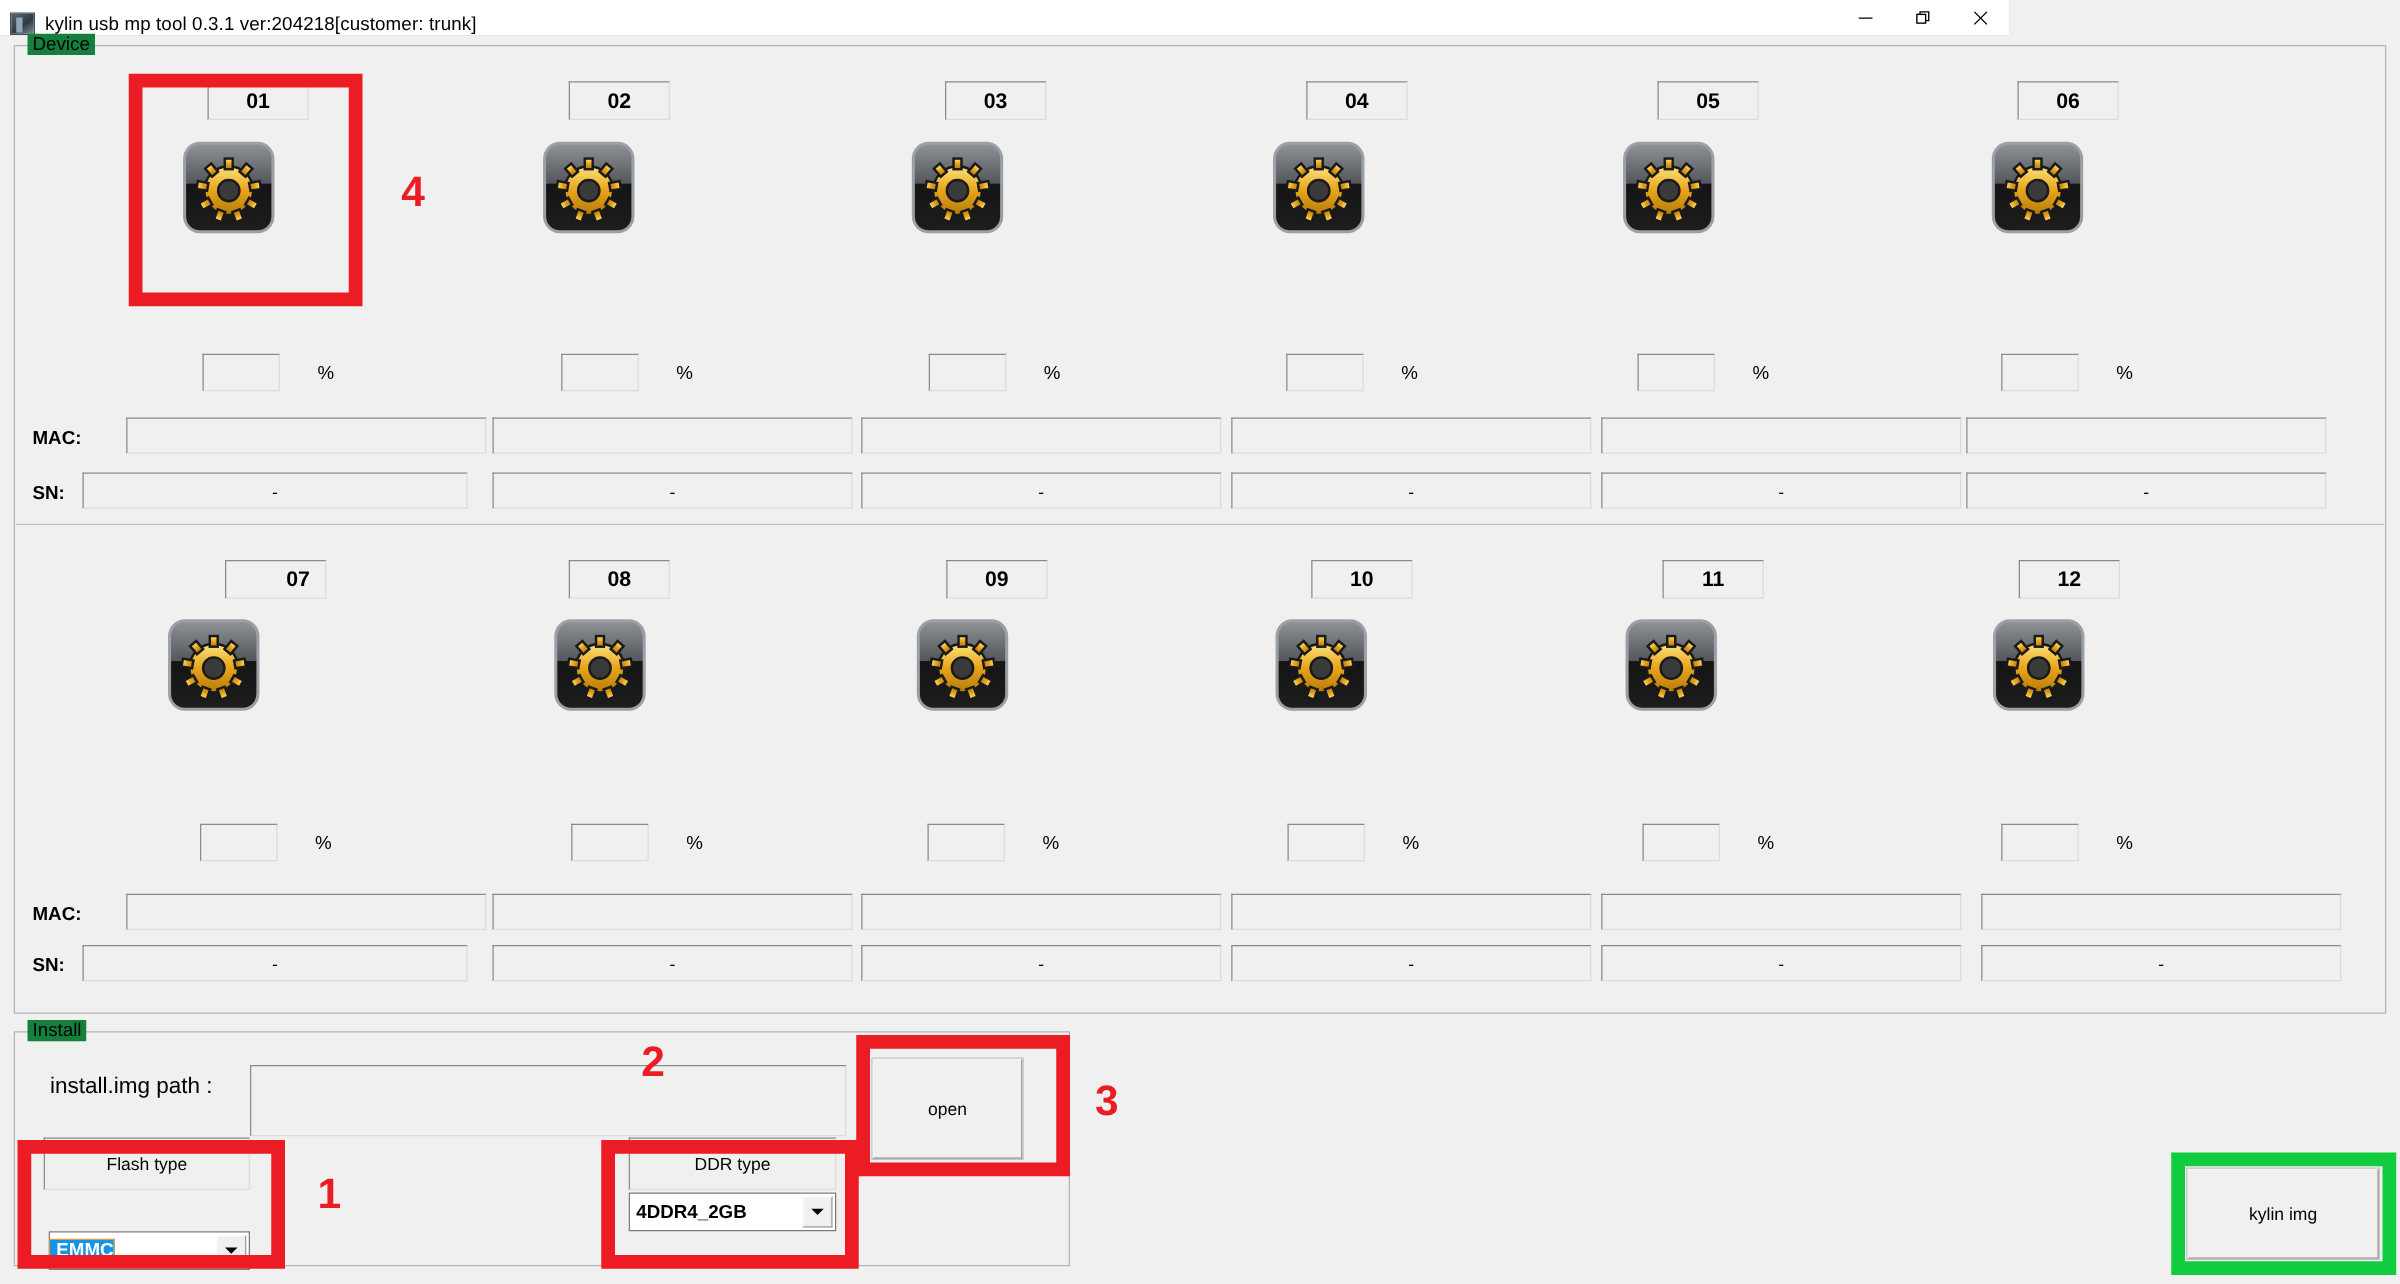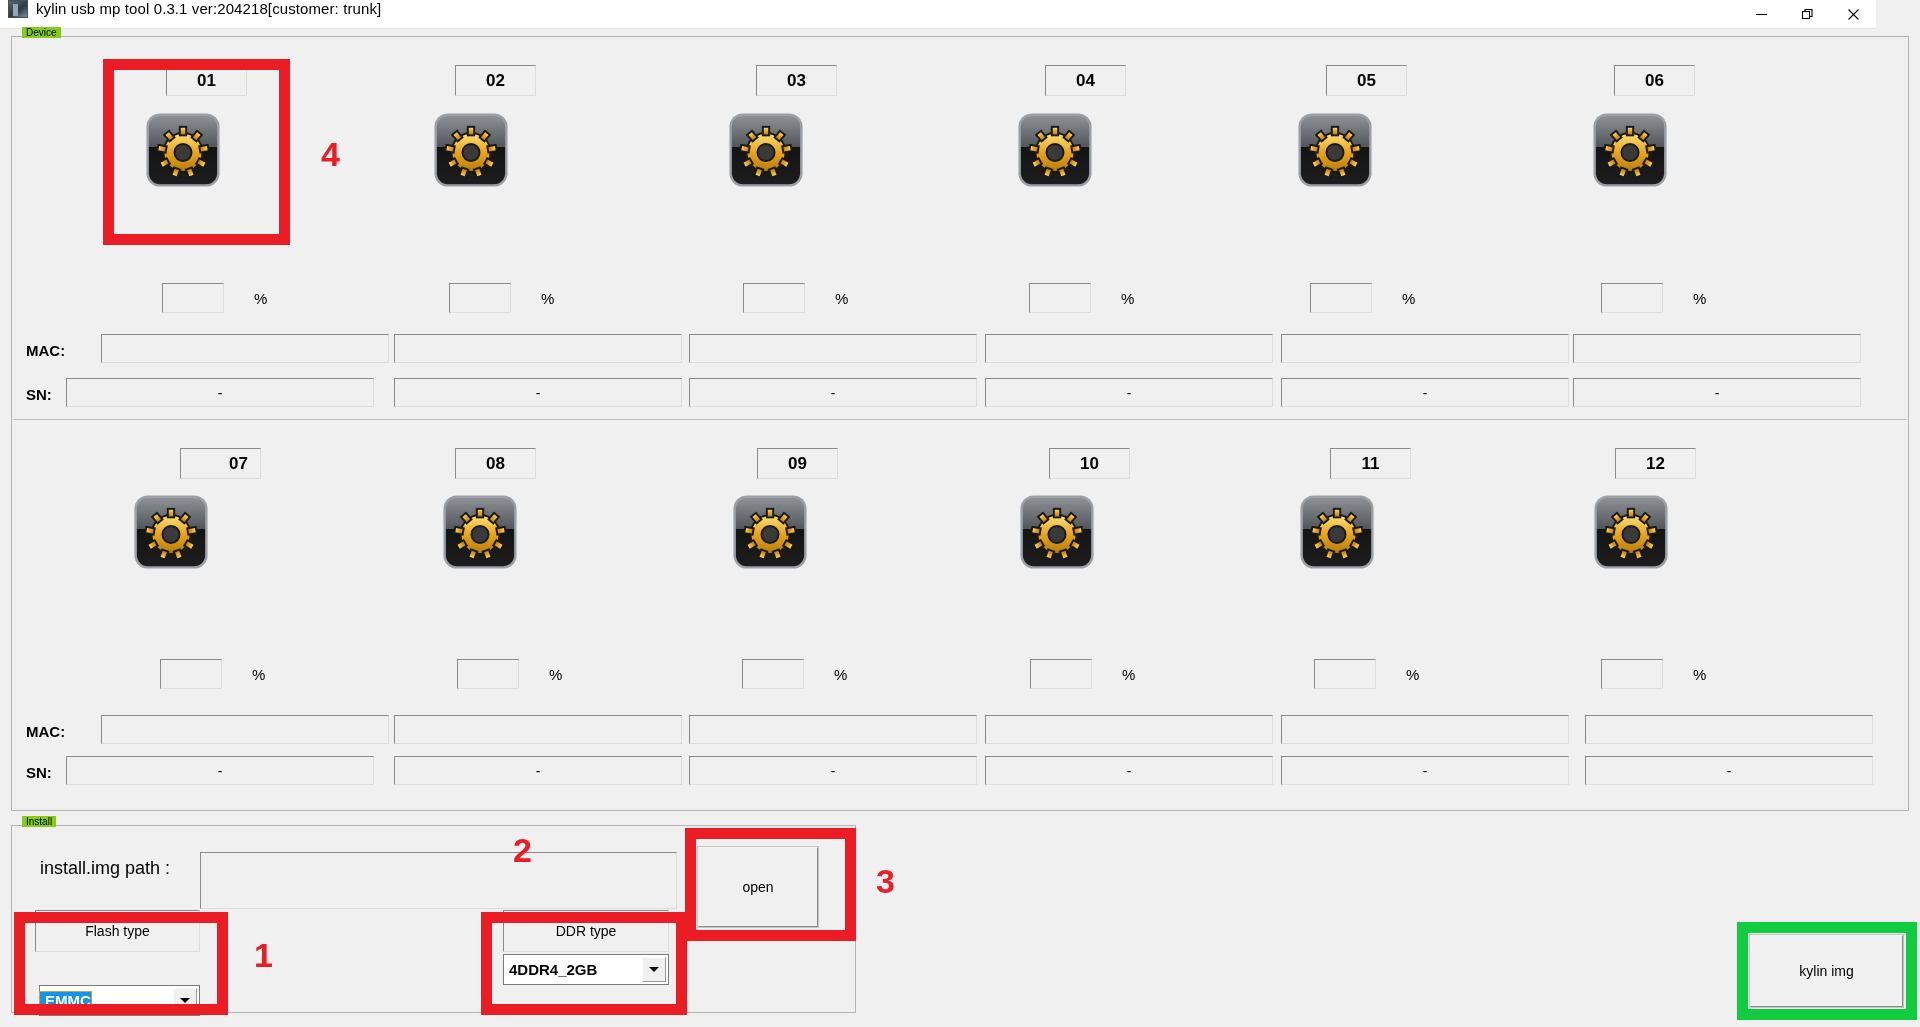--- a/index.html
+++ b/index.html
@@ -13,23 +13,23 @@
   }
   #app {
     position: relative;
     width: 1920px; height: 1027px;
     background: #f0f0f0;
   }
 
   
   .titlebar {
     position: absolute; left: 0; top: 0;
-    width: 1876px; height: 29px;
+    width: 1607px; height: 29px;
     background: #ffffff;
-    display: flex; align-items: flex-start;
+    display: flex; align-items: flex-end;
     border-bottom: 1px solid #e4e4e4;
   }
   .title-icon {
     width: 20px; height: 18px; margin-left: 8px; margin-right: 8px;
     background: linear-gradient(145deg,#5b6770 0%,#2f3a42 55%,#7d8d99 100%);
     border: 1px solid #43505a;
     position: relative; flex: none;
   }
   .title-icon::after {
     content: ""; position: absolute; left: 4px; top: 3px;
@@ -50,22 +50,22 @@
   .win-btn svg { display: block; }
 
   
   .groupbox {
     position: absolute;
     border: 1px solid #b4b4b4;
     background: #f0f0f0;
   }
   .group-title {
     position: absolute; top: -10px; left: 10px;
-    background: #84cc16; padding: 0 4px;
-    font-size: 10px; color: #000;
+    background: #15803d; padding: 0 4px;
+    font-size: 15px; color: #000;
   }
   #device-group { left: 11px; top: 36px; width: 1898px; height: 775px; }
   #install-group { left: 11px; top: 825px; width: 845px; height: 188px; }
 
   .row-divider {
     position: absolute; left: 1px; right: 1px;
     height: 1px; background: #bfbfbf;
   }
 
   

